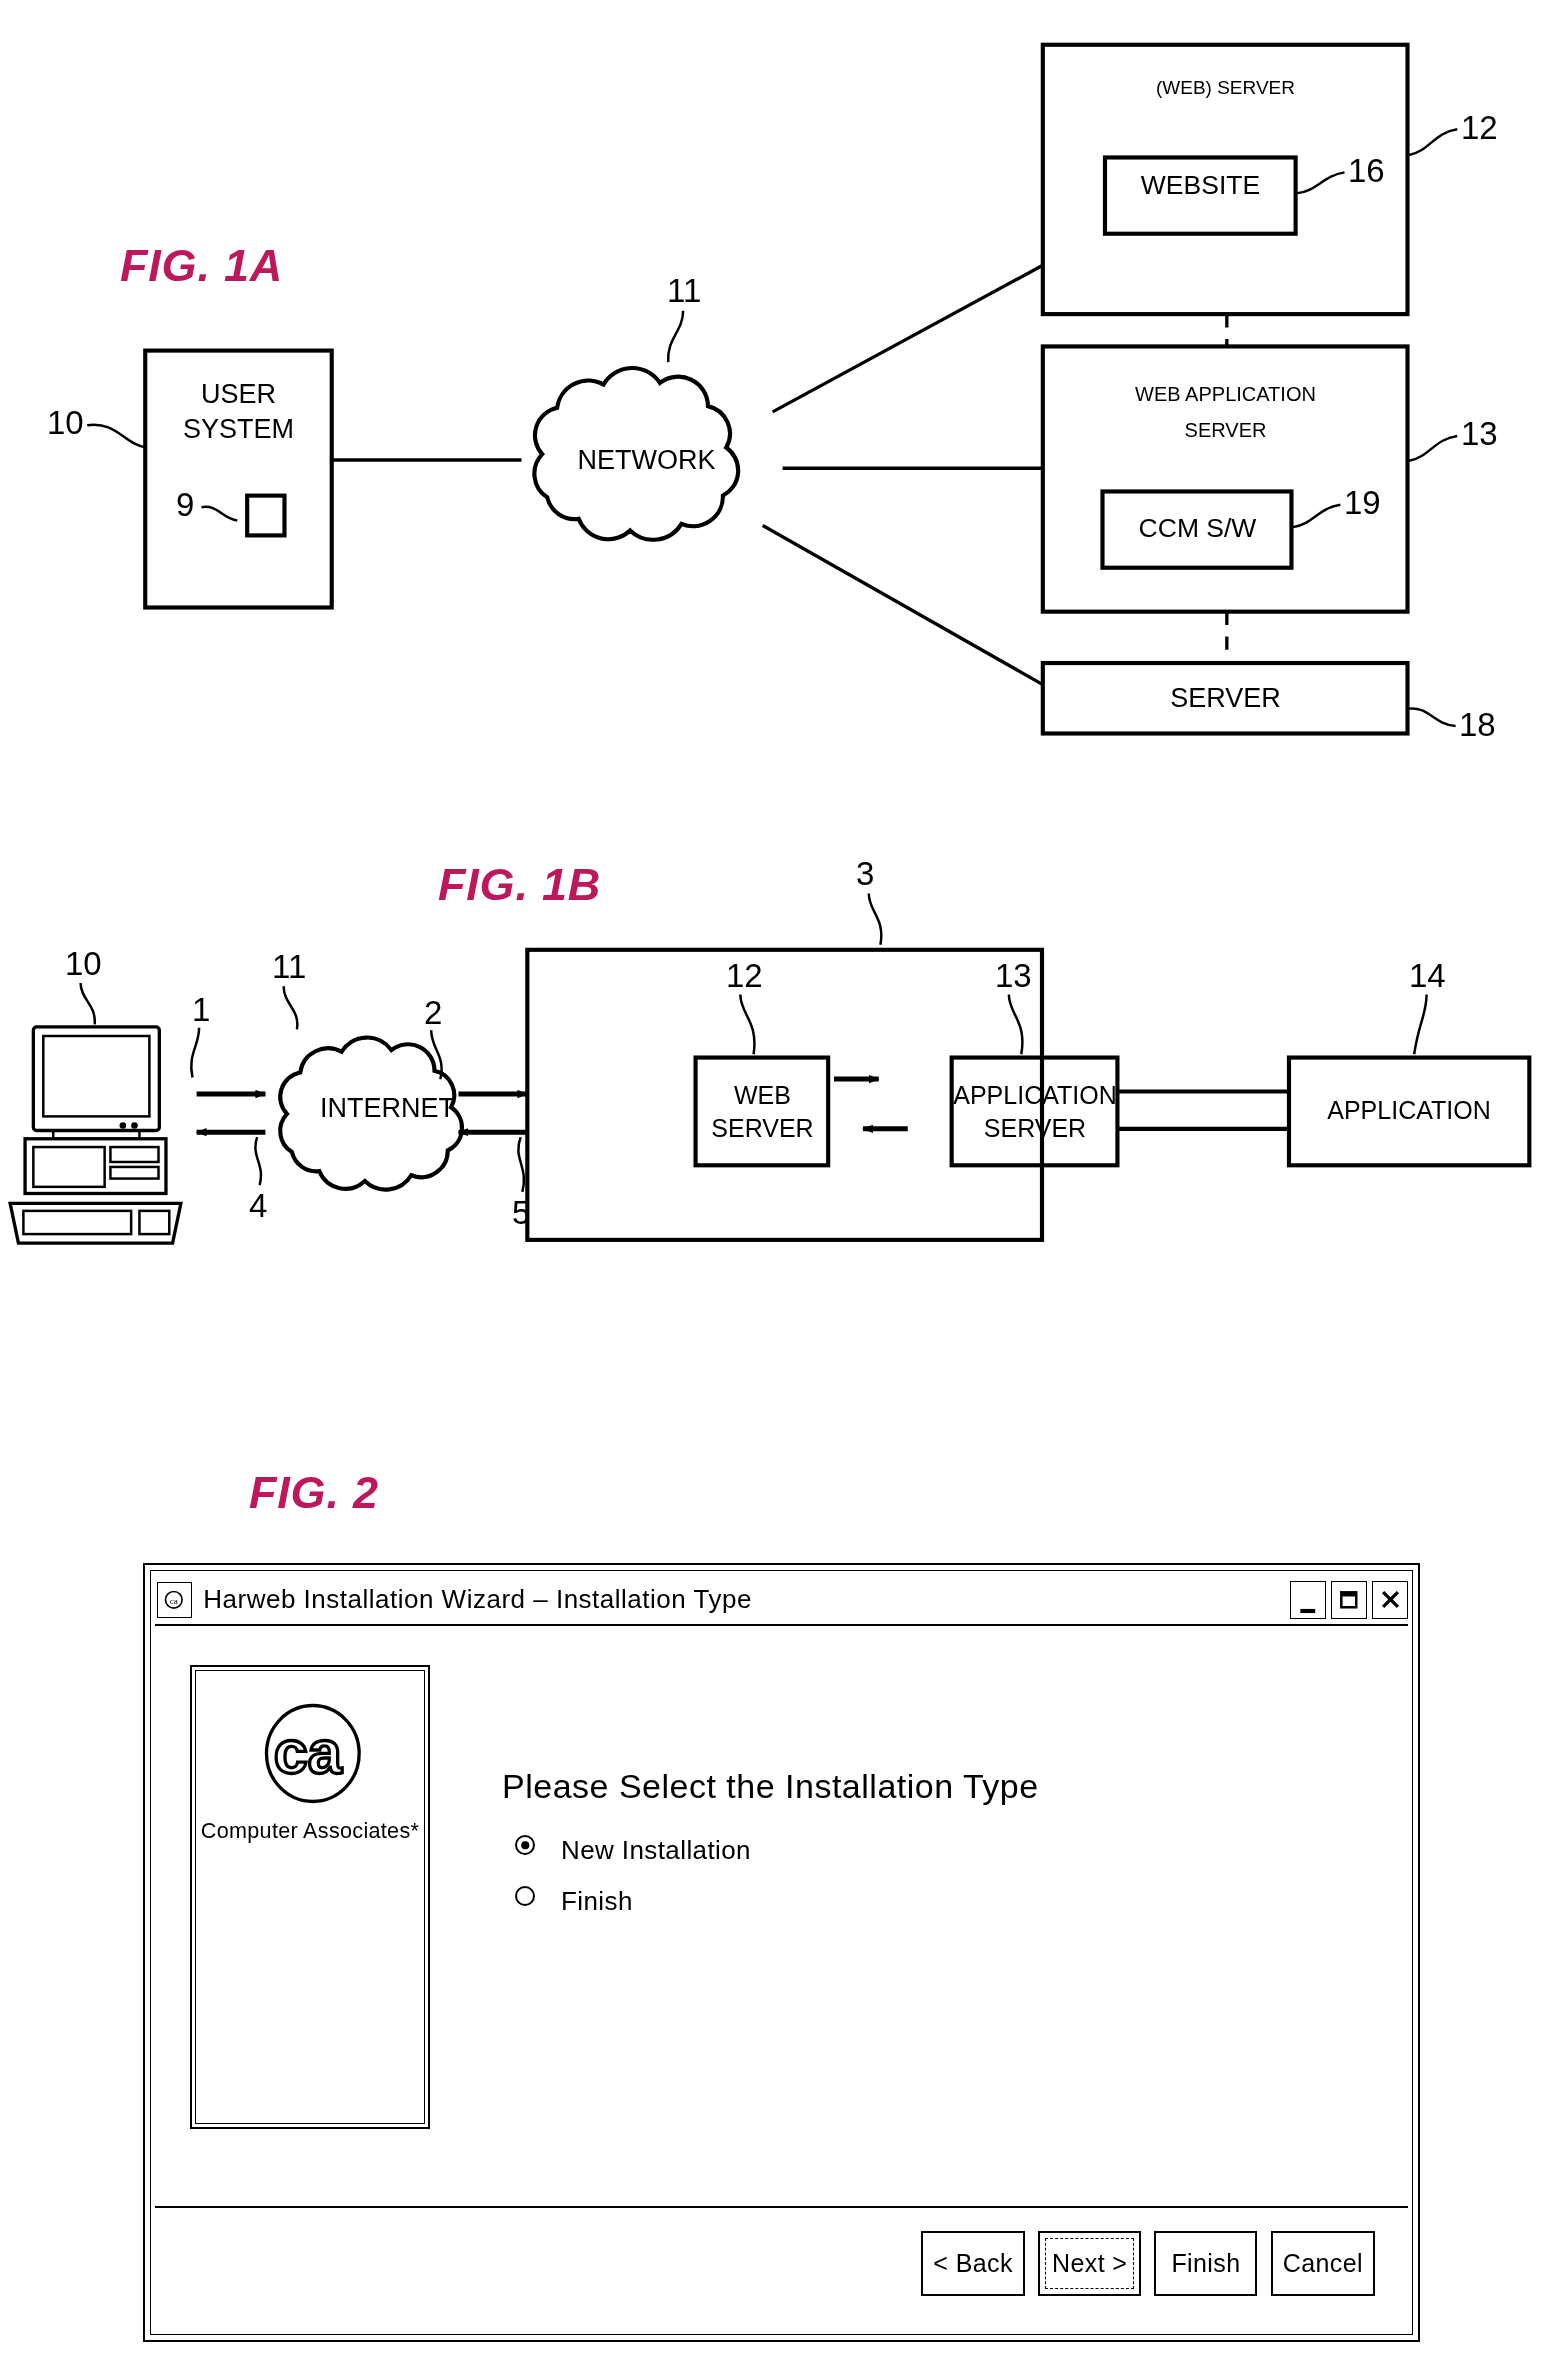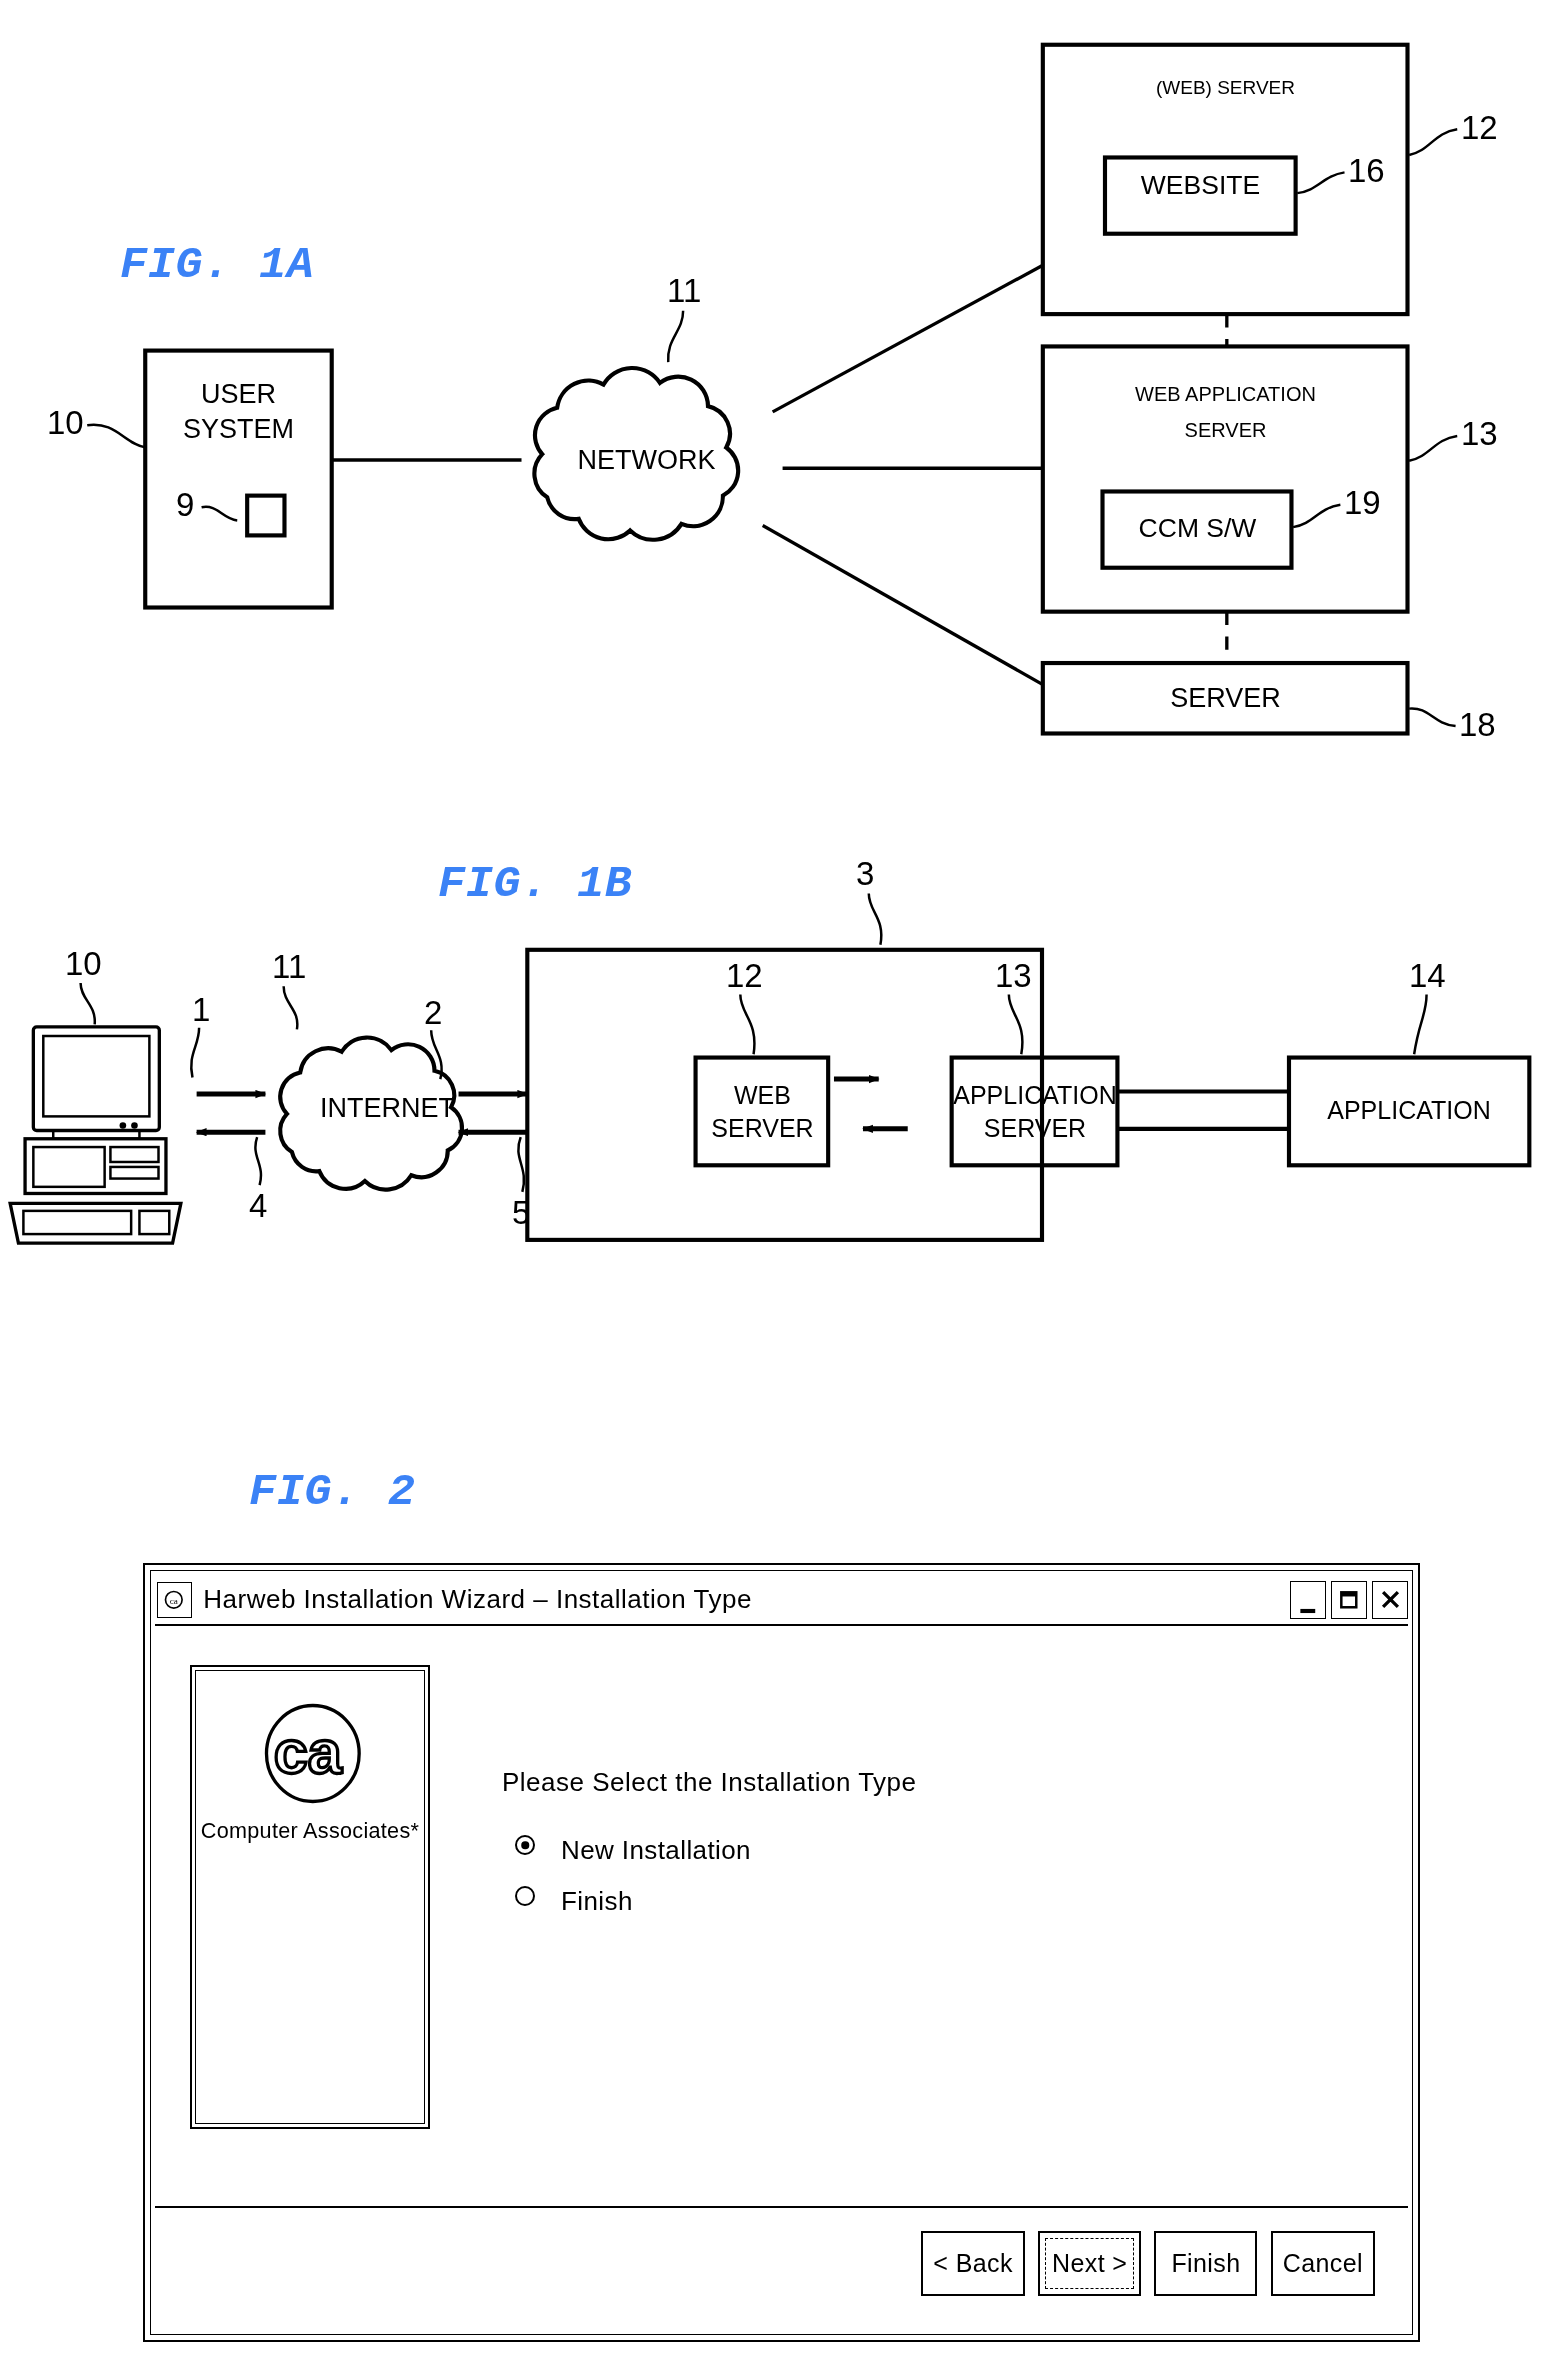--- a/index.html
+++ b/index.html
@@ -1,21 +1,21 @@
 <!DOCTYPE html>
 <html style="font-size:13.3px"><head>
 <meta charset="utf-8">
 <title>Patent Figures</title>
 <style>
   html,body{margin:0;padding:0;background:#ffffff;}
   body{width:1566px;height:2377px;position:relative;overflow:hidden;
        font-family:"Liberation Sans", sans-serif;color:#000;}
 
-  .fig-label{position:absolute;font-family:Liberation Mono, monospace;
-             font-style:italic;font-weight:700;letter-spacing:0.8px;color:#3b82f6;}
+  .fig-label{position:absolute;font-family:Liberation Sans, sans-serif;
+             font-style:italic;font-weight:700;letter-spacing:0.8px;color:#be185d;}
 
   .page{position:absolute;left:0;top:0;width:1566px;height:2377px;}
 
   svg.layer{position:absolute;left:0;top:0;width:1566px;height:2377px;
             pointer-events:none;}
 
   
   #fig2-window{position:absolute;left:143px;top:1563px;width:1277px;height:779px;
       background:#ffffff;border:2.5px solid #000;box-sizing:border-box;}
   #fig2-window:after{content:"";position:absolute;left:5px;top:5px;right:5px;bottom:5px;
@@ -36,21 +36,21 @@
   #fig2-body{position:absolute;left:10px;top:64px;right:10px;bottom:10px;}
 
   #ca-panel{position:absolute;left:35px;top:36px;width:240px;height:464px;
       border:2.5px solid #000;box-sizing:border-box;background:#fff;}
   #ca-panel:after{content:"";position:absolute;left:3.3px;top:3.3px;right:3.3px;bottom:3.3px;
       border:1.7px solid #000;}
   #ca-logo{position:absolute;left:0;right:0;top:35px;height:108px;}
   #ca-caption{position:absolute;left:0;right:0;top:151px;text-align:center;
       font-size:21.6px;letter-spacing:0.3px;}
 
-  #prompt{position:absolute;left:347px;top:138px;font-size:26px;letter-spacing:0.5px;}
+  #prompt{position:absolute;left:347px;top:138px;font-size:34px;letter-spacing:0.5px;}
   .radio-row{position:absolute;left:360px;display:flex;align-items:flex-start;gap:26px;
       font-size:26px;letter-spacing:0.4px;}
   #radio-new{top:206px;}
   #radio-upg{top:257px;}
   .radio{width:20px;height:20px;border:2.5px solid #000;border-radius:50%;
       box-sizing:border-box;position:relative;flex:0 0 auto;background:#fff;}
   .radio.checked:after{content:"";position:absolute;left:50%;top:50%;
       width:7.5px;height:7.5px;background:#000;border-radius:50%;transform:translate(-50%,-50%);}
 
   #fig2-footer{position:absolute;left:0;right:0;bottom:0;height:124px;

